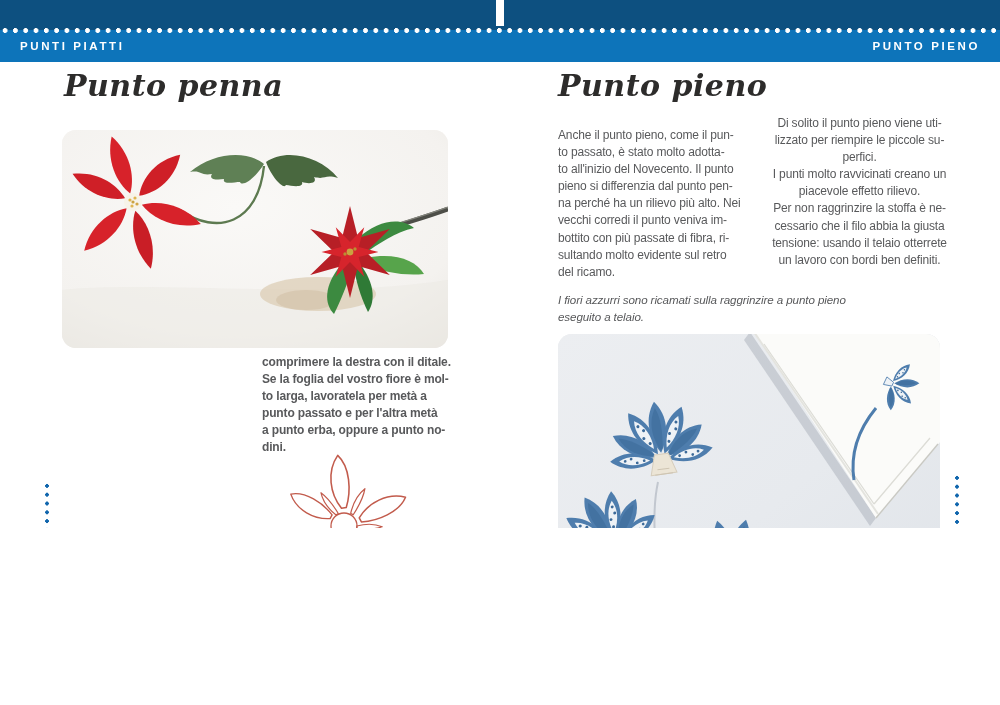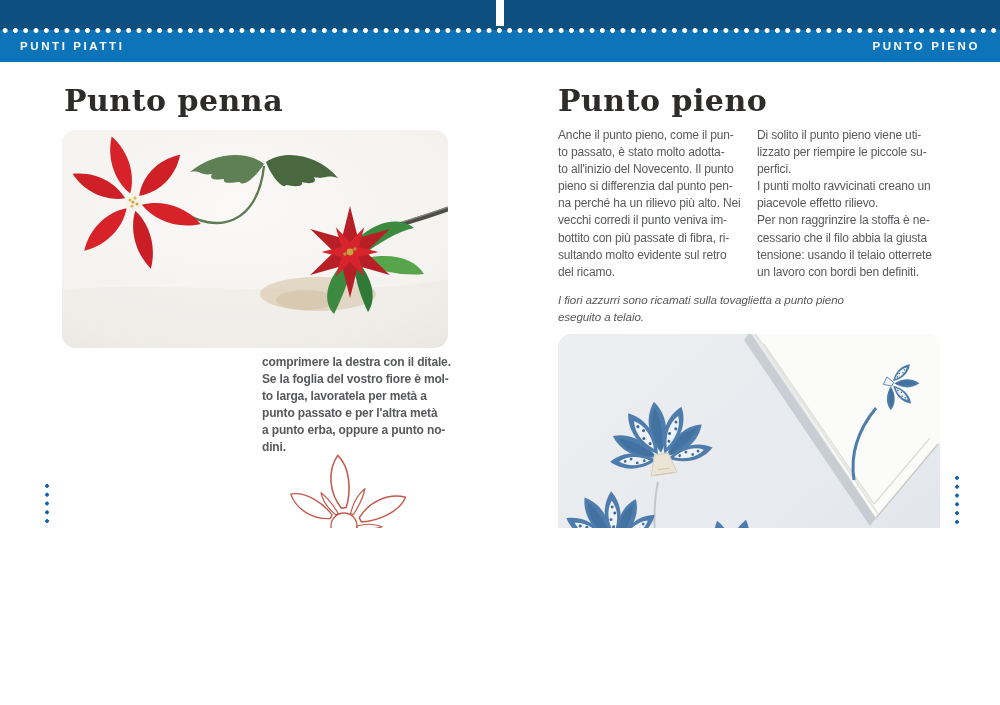--- a/index.html
+++ b/index.html
@@ -17,21 +17,21 @@
     background-size:10.3px 9px;background-repeat:repeat-x;
   }
   .band-label{
     position:absolute;top:30px;height:32px;display:flex;align-items:center;
     color:#ffffff;font-size:11.5px;font-weight:bold;letter-spacing:2.6px;
   }
   .band-label.left{left:20px;}
   .band-label.right{right:20px;}
   
   .page-title{
-    position:absolute;top:83px;font-family:"DejaVu Serif",serif;font-weight:bold;
+    position:absolute;top:68px;font-family:"DejaVu Serif",serif;font-style:italic;font-weight:bold;
     font-size:30px;color:#2d2c2b;letter-spacing:0.5px;
   }
   
   .coltext{
     position:absolute;width:198px;white-space:pre-line;
     font-size:12px;line-height:17.1px;letter-spacing:-0.15px;color:#58595b;
   }
   .caption{
     position:absolute;left:558px;top:292px;width:400px;white-space:pre-line;
     font-size:11.6px;line-height:16.5px;font-style:italic;color:#57585a;letter-spacing:-0.1px;
@@ -170,30 +170,30 @@
 
   <div class="coltext" style="left:558px;top:127px;">Anche il punto pieno, come il pun-
 to passato, è stato molto adotta-
 to all'inizio del Novecento. Il punto
 pieno si differenzia dal punto pen-
 na perché ha un rilievo più alto. Nei
 vecchi corredi il punto veniva im-
 bottito con più passate di fibra, ri-
 sultando molto evidente sul retro
 del ricamo.</div>
-  <div class="coltext" style="left:757px;top:127px;width:205px;">Di solito il punto pieno viene uti-
+  <div class="coltext" style="left:757px;top:115px;width:205px;text-align:center;">Di solito il punto pieno viene uti-
 lizzato per riempire le piccole su-
 perfici.
 I punti molto ravvicinati creano un
 piacevole effetto rilievo.
 Per non raggrinzire la stoffa è ne-
 cessario che il filo abbia la giusta
 tensione: usando il telaio otterrete
 un lavoro con bordi ben definiti.</div>
-  <div class="caption">I fiori azzurri sono ricamati sulla tovaglietta a punto pieno
+  <div class="caption">I fiori azzurri sono ricamati sulla raggrinzire a punto pieno
 eseguito a telaio.</div>
 
   <div class="photo" id="photo-right">
     <svg width="382" height="318" viewBox="0 0 382 318">
       <defs>
         <linearGradient id="fab2" x1="0" y1="0" x2="1" y2="1">
           <stop offset="0" stop-color="#eceef1"></stop>
             <stop offset="0.55" stop-color="#e7eaee"></stop>
             <stop offset="1" stop-color="#dfe3e8"></stop>
         </linearGradient>

